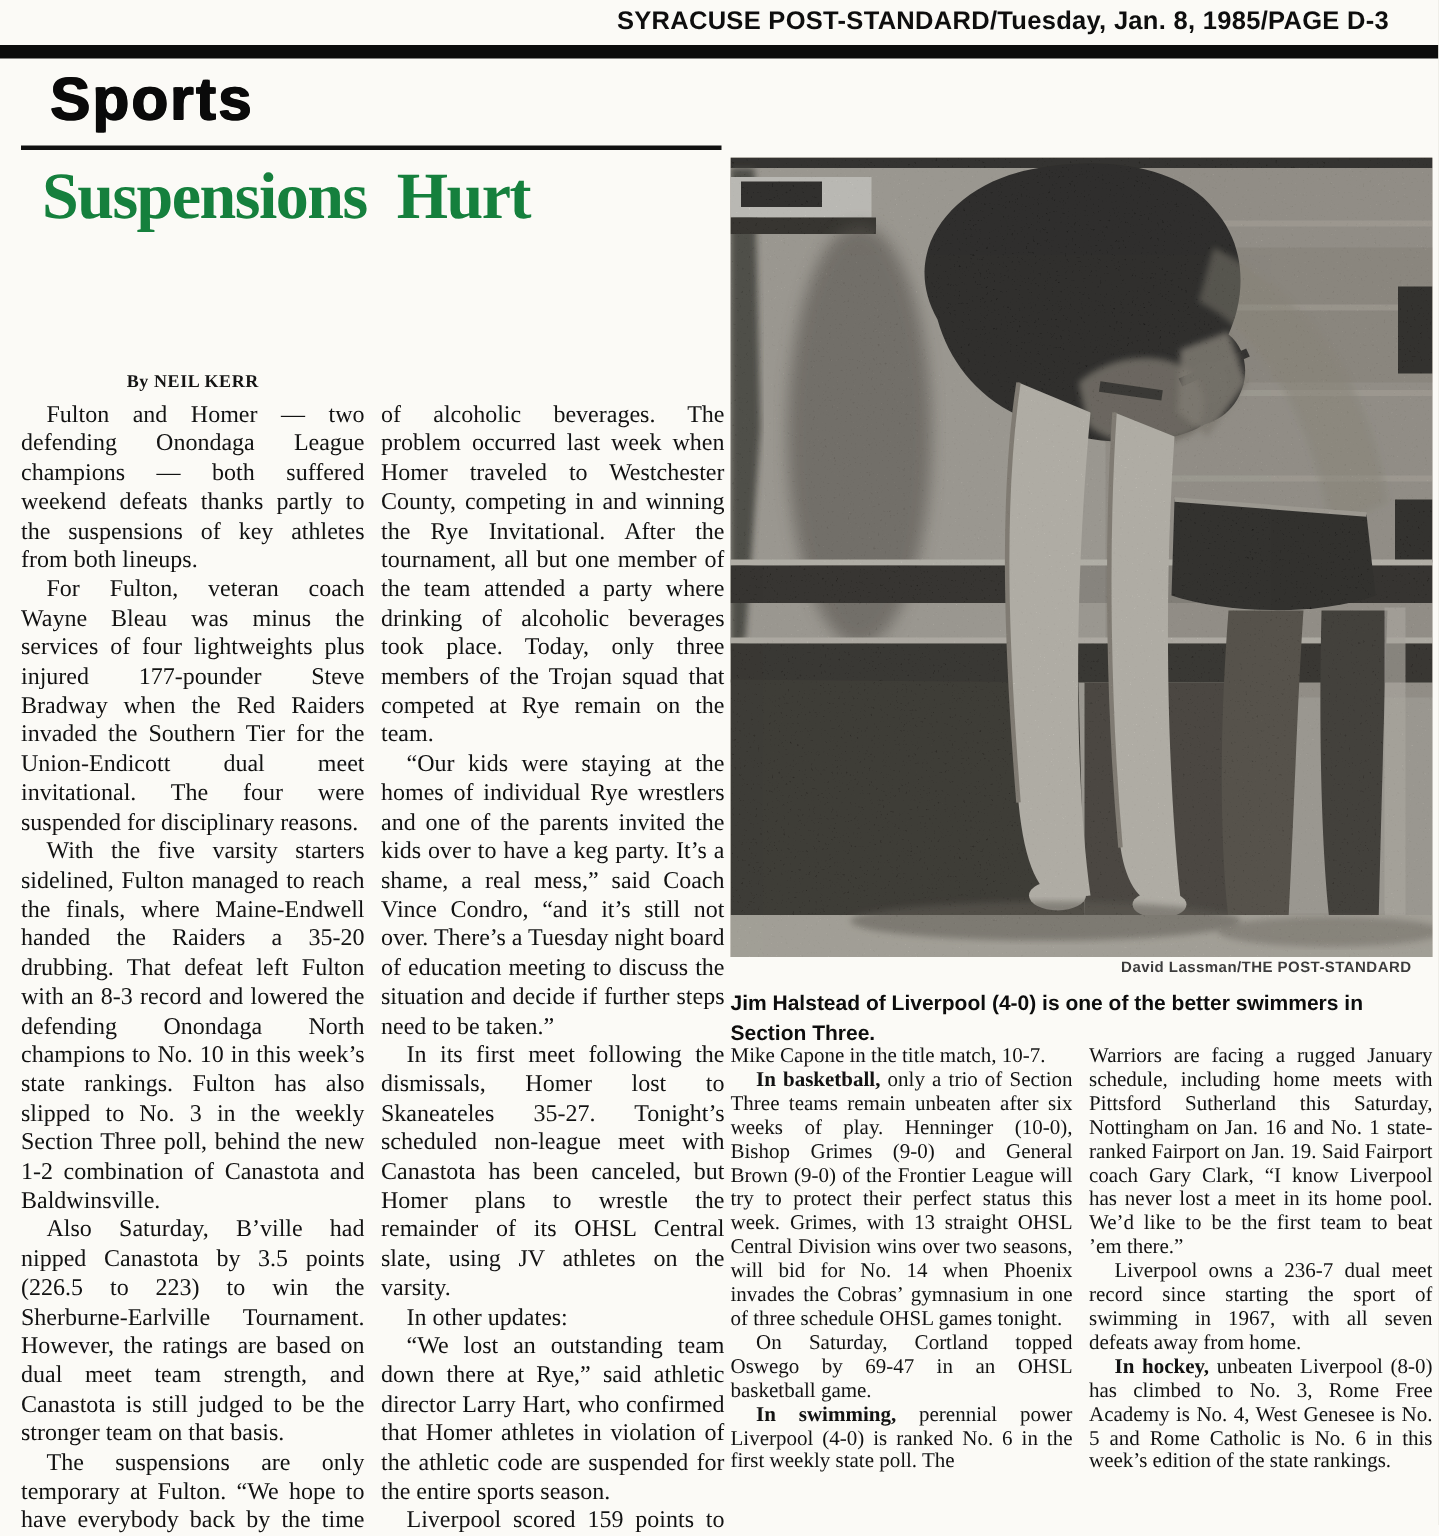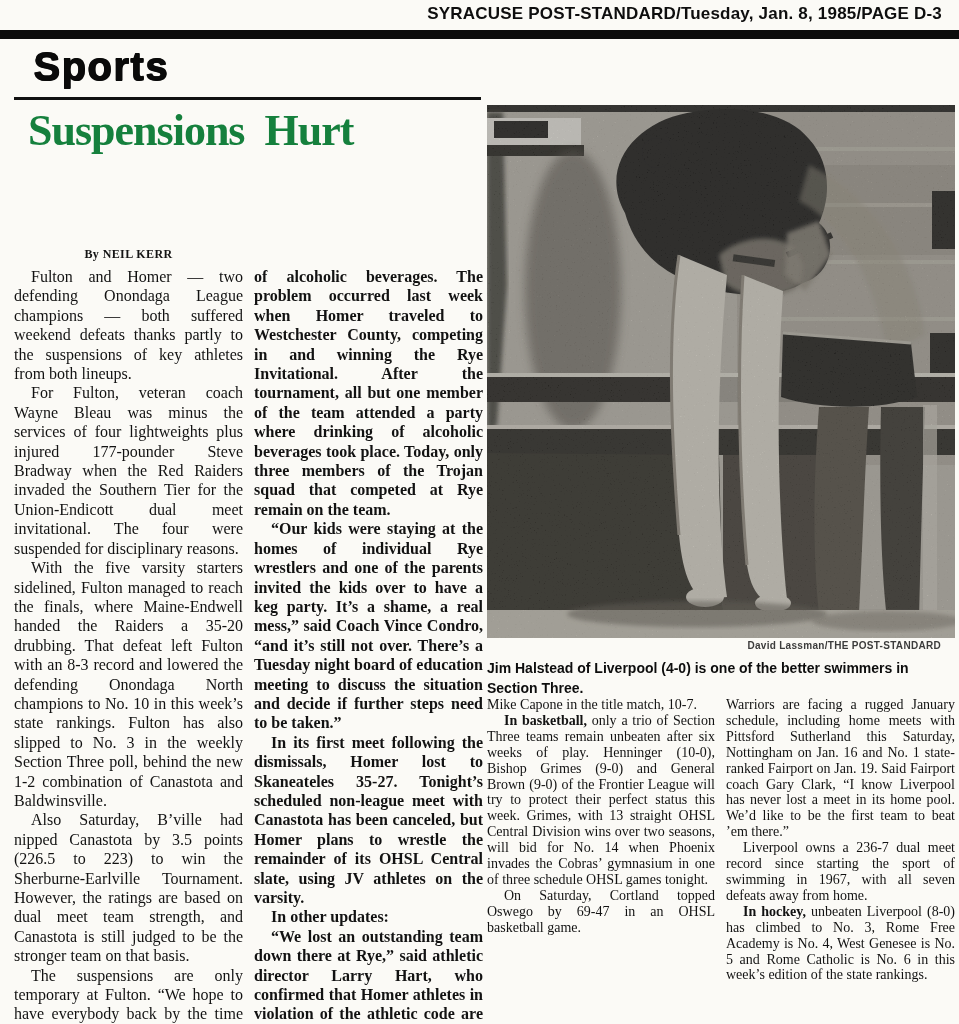--- a/index.html
+++ b/index.html
@@ -2,21 +2,21 @@
 <html><head>
 <meta charset="utf-8">
 <style>
   html, body { margin: 0; padding: 0; background: #e8e6e0; }
   .page {
     position: relative; width: 959px; height: 1024px; overflow: hidden;
     background: #fbfaf6; color: #141414;
     font-family: "Liberation Serif", serif;
   }
   .masthead {
-    position: absolute; top: 4px; right: 17px;
+    position: absolute; top: 4px; right: 33px;
     font-family: "Liberation Sans", sans-serif; font-weight: bold;
     font-size: 17px; letter-spacing: 0.2px; color: #0e0e0e; white-space: nowrap;
   }
   .top-rule { position: absolute; top: 30px; left: 0; width: 959px; height: 9px; background: #0c0c0c; }
   .section-label {
     position: absolute; top: 44px; left: 33px;
     font-family: "Liberation Sans", sans-serif; font-weight: bold; font-size: 40px;
     letter-spacing: 1.5px; color: #0a0a0a;
     text-shadow: 1px 0 0 #0a0a0a, 0 0.7px 0 #0a0a0a, 1px 0.7px 0 #0a0a0a;
   }
@@ -31,21 +31,21 @@
     text-align: center; font-weight: bold; font-size: 12px; letter-spacing: 0.4px;
   }
   .col {
     position: absolute; width: 229px; top: 267px; height: 757px; overflow: hidden;
     text-align: justify; font-size: 16px; line-height: 19.4px; color: #121212;
   }
   .col p { margin: 0; text-indent: 17px; }
   .col p.noindent { text-indent: 0; }
   .col strong { font-weight: bold; }
   .col1 { left: 14px; }
-  .col2 { left: 254px; font-weight: bold; }
+  .col2 { left: 254px; }
   .col3, .col4 { top: 697px; height: 327px; font-size: 14px; line-height: 15.9px; }
   .col3 { left: 487px; width: 228px; }
   .col4 { left: 726px; width: 229px; }
   .photo {
     position: absolute; left: 487px; top: 105px; width: 468px; height: 533px; margin: 0;
     background: #b7b2a8; overflow: hidden;
   }
   .photo svg { display: block; }
   .credit {
     position: absolute; top: 640px; right: 18px;
@@ -174,20 +174,21 @@
     </svg>
   </figure>
 
   <div class="credit">David Lassman/THE POST-STANDARD</div>
   <div class="caption">Jim Halstead of Liverpool (4-0) is one of the better swimmers in Section Three.</div>
 
   <div class="col col3">
       <p class="noindent">Mike Capone in the title match, 10-7.</p>
       <p><strong>In basketball,</strong> only a trio of Section Three teams remain unbeaten after six weeks of play. Henninger (10-0), Bishop Grimes (9-0) and General Brown (9-0) of the Frontier League will try to protect their perfect status this week. Grimes, with 13 straight OHSL Central Division wins over two seasons, will bid for No. 14 when Phoenix invades the Cobras’ gymnasium in one of three schedule OHSL games tonight.</p>
       <p>On Saturday, Cortland topped Oswego by 69-47 in an OHSL basketball game.</p>
+      <p><strong>In swimming,</strong> perennial power Liverpool (4-0) is ranked No. 6 in the first weekly state poll. The</p>
     </div>
   <div class="col col4">
       <p class="noindent">Warriors are facing a rugged January schedule, including home meets with Pittsford Sutherland this Saturday, Nottingham on Jan. 16 and No. 1 state-ranked Fairport on Jan. 19. Said Fairport coach Gary Clark, “I know Liverpool has never lost a meet in its home pool. We’d like to be the first team to beat ’em there.”</p>
       <p>Liverpool owns a 236-7 dual meet record since starting the sport of swimming in 1967, with all seven defeats away from home.</p>
       <p><strong>In hockey,</strong> unbeaten Liverpool (8-0) has climbed to No. 3, Rome Free Academy is No. 4, West Genesee is No. 5 and Rome Catholic is No. 6 in this week’s edition of the state rankings.</p>
     </div>
 
 </div>
 
 </body></html>

